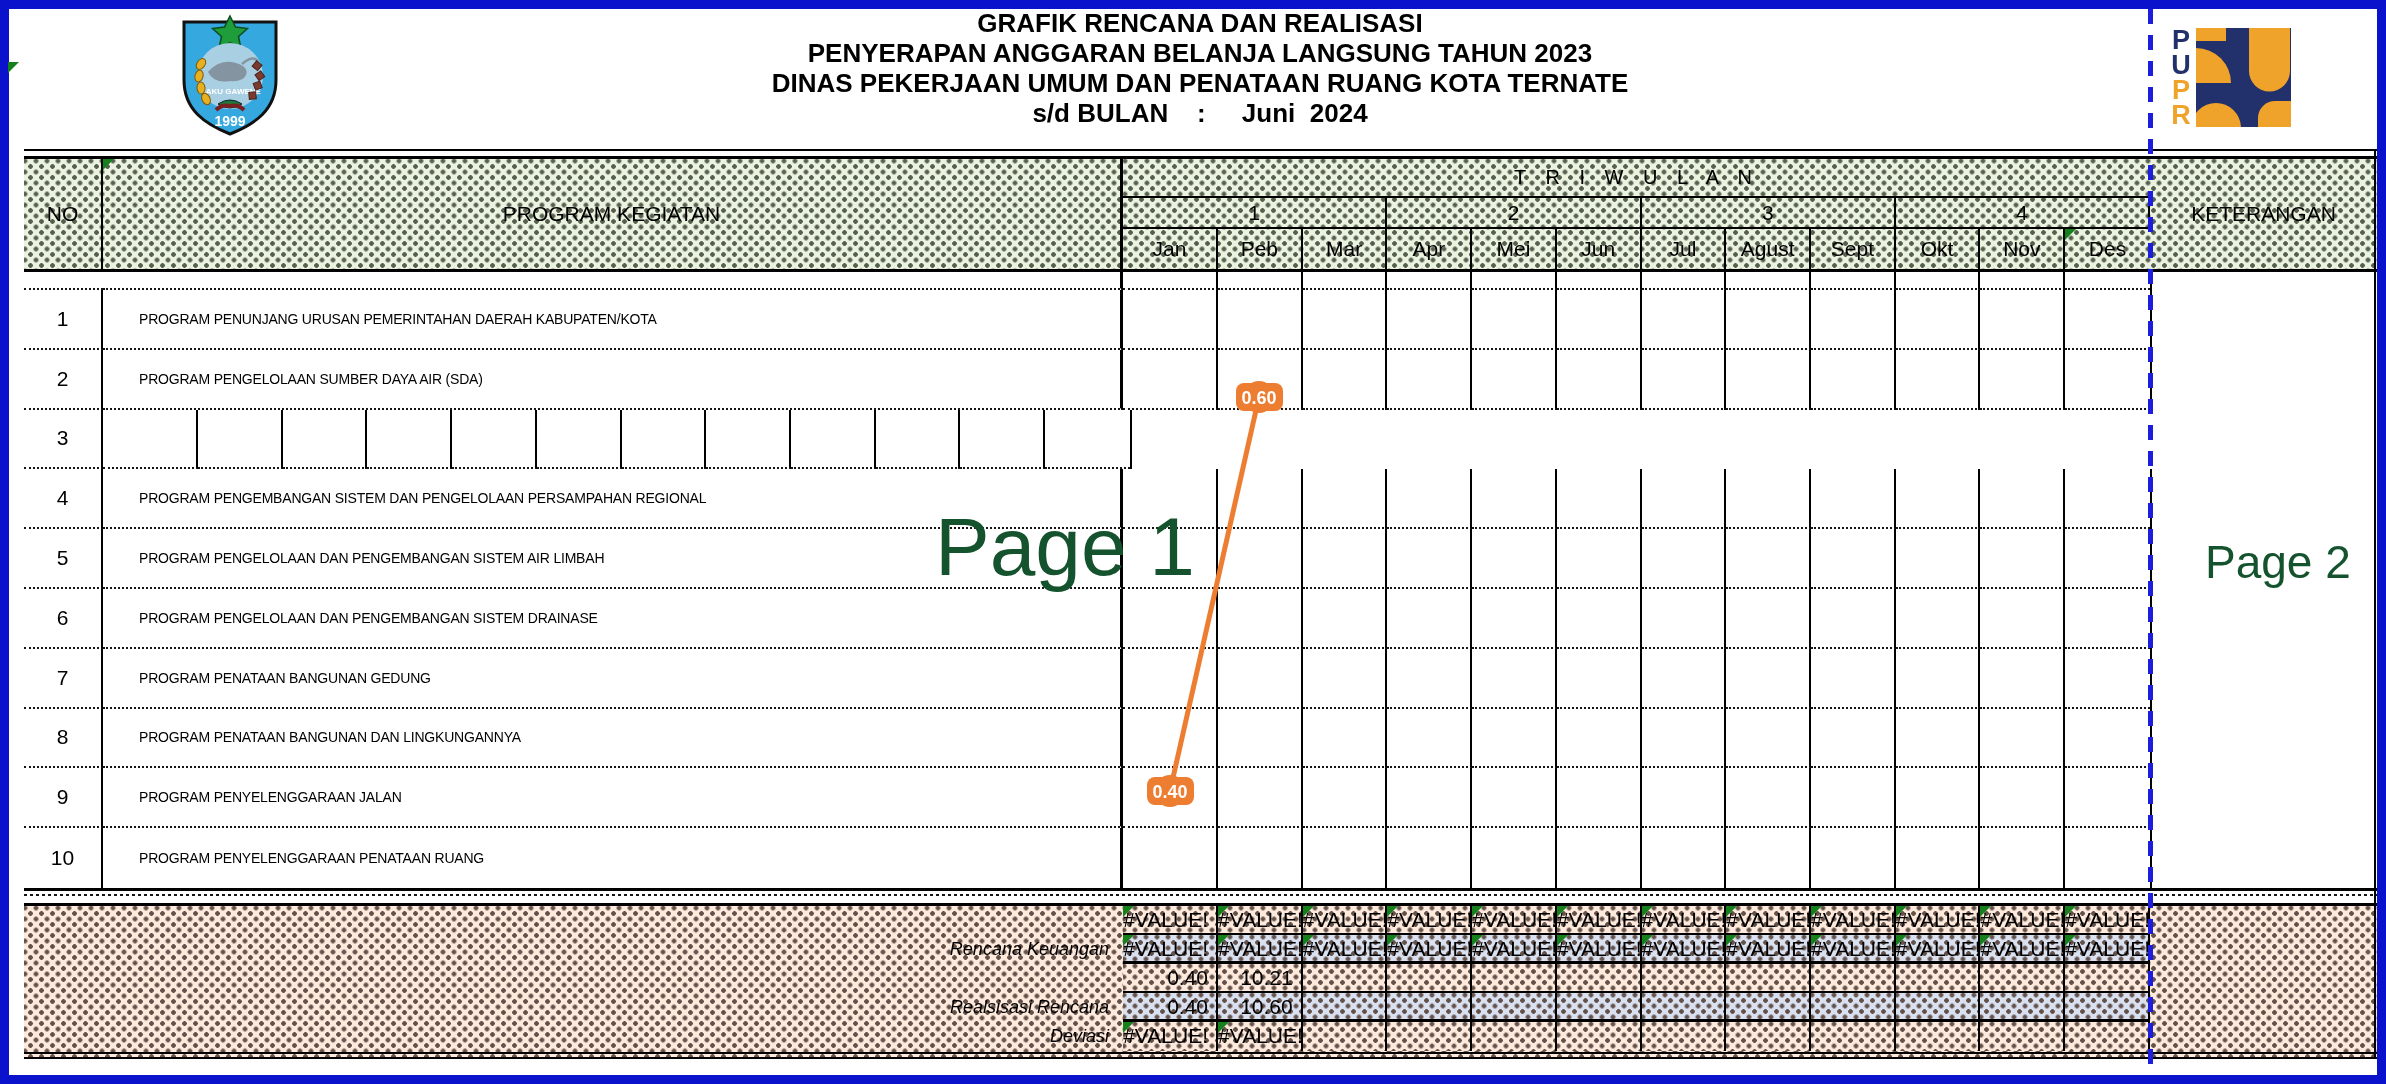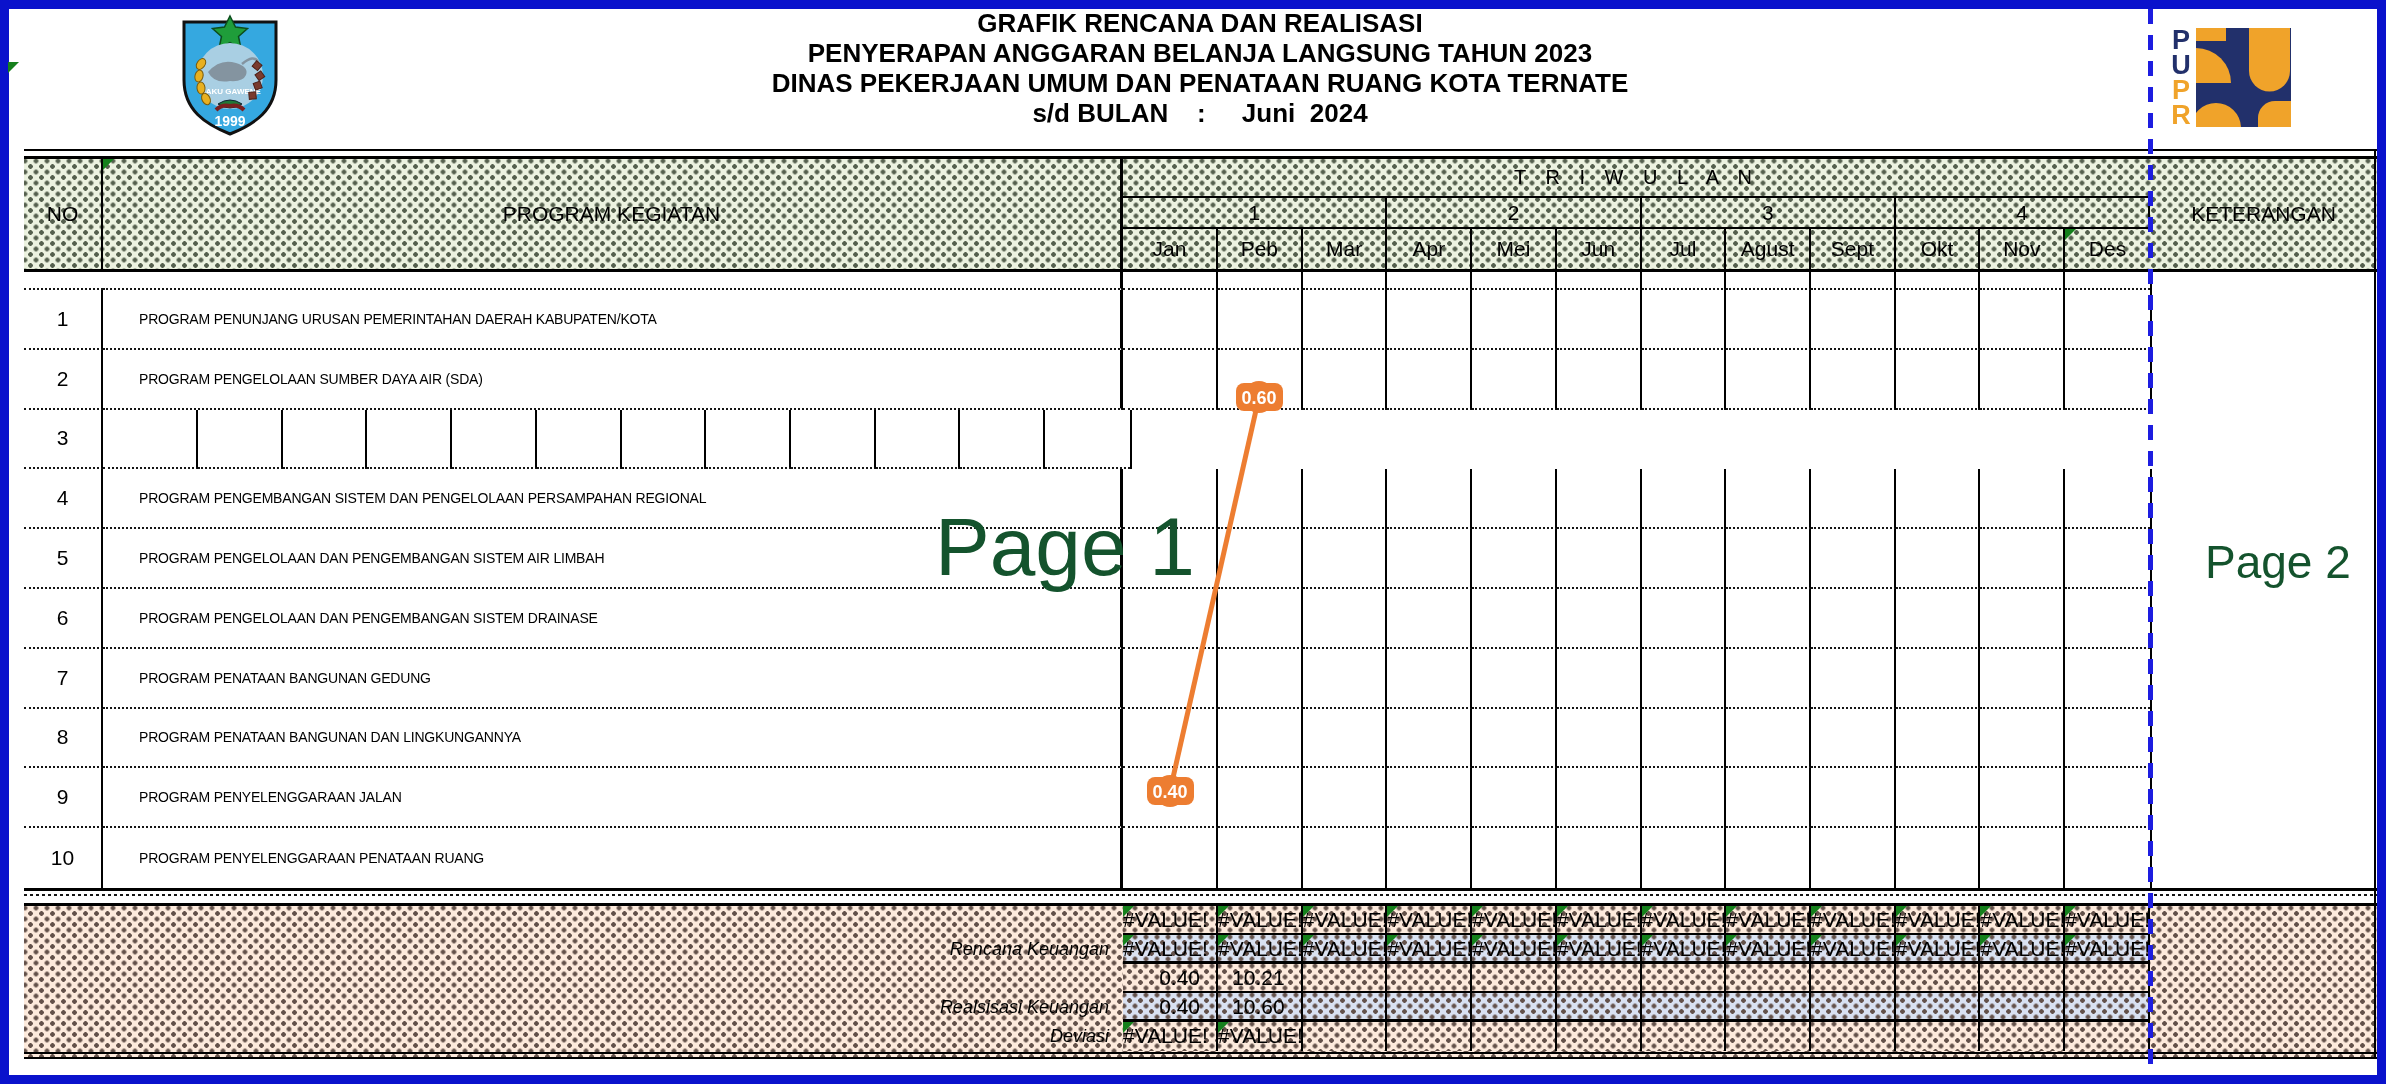--- a/index.html
+++ b/index.html
@@ -56,21 +56,21 @@
   .dotline{left:24px;top:894px;width:2353px;height:2px;
     background:repeating-linear-gradient(90deg,#151515 0 3px,transparent 3px 6px);}
   .rightedge{left:2374px;top:151px;width:2px;height:908px;background:#000;z-index:7;}
   
   .summary{left:24px;top:903px;width:2353px;height:156px;box-sizing:border-box;
     border-top:3px solid #000;border-bottom:7px double #000;z-index:6;}
   .sgrid{position:absolute;left:1099px;top:0;width:1029px;}
   .srow{display:flex;height:29px;}
   .sc{box-sizing:border-box;border-right:2px solid #000;border-bottom:2px solid #000;
       position:relative;font-size:21px;display:block;line-height:27px;
-      text-align:right;padding-right:16px;white-space:nowrap;overflow:hidden;}
+      text-align:right;padding-right:8px;white-space:nowrap;overflow:hidden;}
   .srow.thick .sc{border-bottom:3px solid #000;}
   .srow.lastrow .sc{border-bottom:0;}
   .slabel{position:absolute;left:0;width:1085px;height:29px;line-height:29px;
     text-align:right;font-style:italic;font-size:18px;}
   .tri{position:absolute;top:0;left:0;width:0;height:0;
     border-top:11px solid #15801c;border-right:11px solid transparent;}
   .tri.edge{z-index:45;}
   
   .wm{color:#14532d;z-index:10;pointer-events:none;white-space:nowrap;}
   .wm1{left:935px;top:500px;font-size:82px;}
@@ -358,21 +358,21 @@
       <div class="dc mc m"></div>
       <div class="dc mc m last"></div>
       <div class="dc ket-c"></div>
     </div>
   </div>
 
 <div class="abs dotline"></div>
 
 <div class="abs summary dots-pink">
   <div class="slabel" style="top:29px;">Rencana Keuangan</div>
-  <div class="slabel" style="top:87px;">Realsisasi Keuangan</div>
+  <div class="slabel" style="top:87px;">Realsisasi Rencana</div>
   <div class="slabel" style="top:116px;">Deviasi</div>
   <div class="sgrid">
       <div class="srow">
         <div class="sc m1 dots-pink"><i class="tri"></i>#VALUE!</div>
         <div class="sc m dots-pink"><i class="tri"></i>#VALUE!</div>
         <div class="sc m dots-pink"><i class="tri"></i>#VALUE!</div>
         <div class="sc m dots-pink"><i class="tri"></i>#VALUE!</div>
         <div class="sc m dots-pink"><i class="tri"></i>#VALUE!</div>
         <div class="sc m dots-pink"><i class="tri"></i>#VALUE!</div>
         <div class="sc m dots-pink"><i class="tri"></i>#VALUE!</div>

